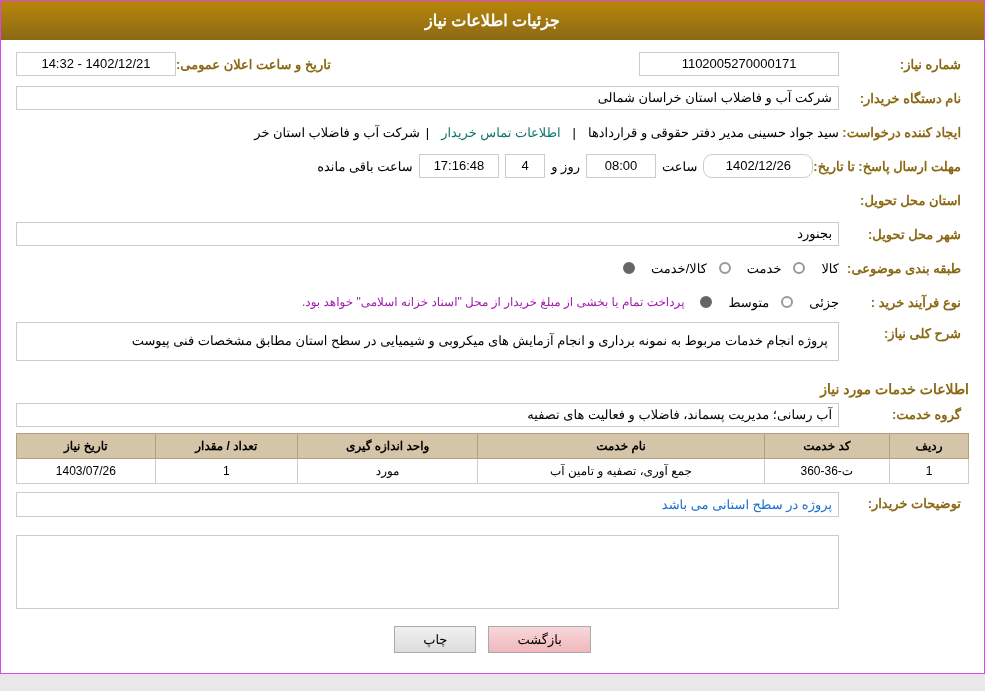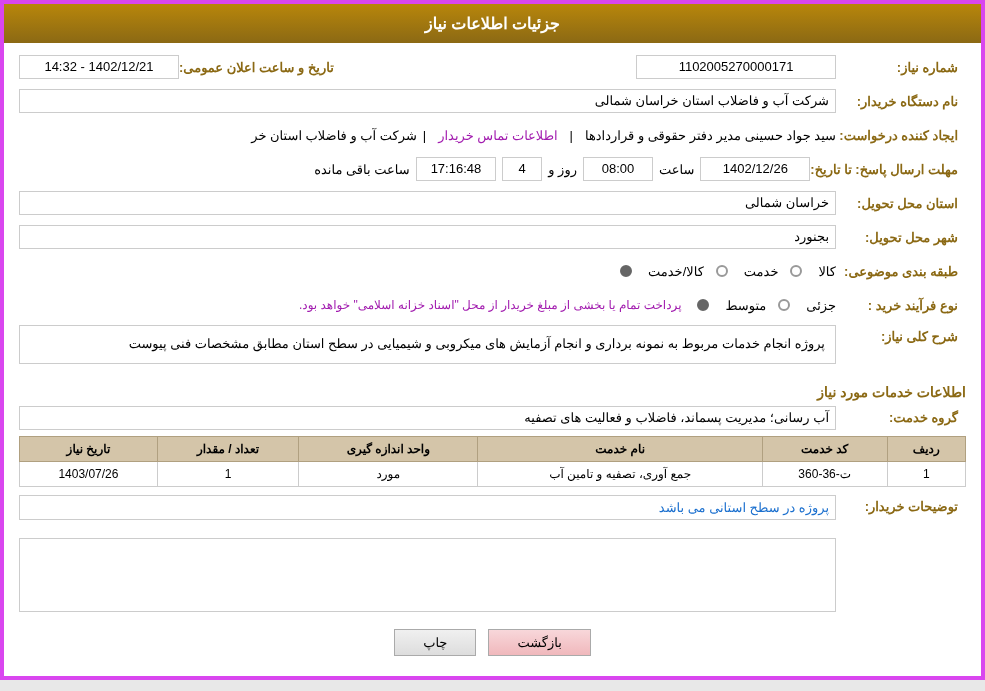--- a/index.html
+++ b/index.html
@@ -6,21 +6,21 @@
     body {
       font-family: Tahoma, Arial, sans-serif;
       font-size: 13px;
       background: #e8e8e8;
       direction: rtl;
     }
     .page-wrapper {
       max-width: 985px;
       margin: 0 auto;
       background: #fff;
-      border: 4px solid #d946ef;
+      border: 1px solid #d946ef;
     }
     .header {
       background: linear-gradient(to bottom, #b8860b, #8B6914);
       color: #fff;
       text-align: center;
       padding: 10px 0;
       font-size: 16px;
       font-weight: bold;
       letter-spacing: 1px;
     }
@@ -57,21 +57,21 @@
       padding: 0;
     }
     .input-box {
       border: 1px solid #ccc;
       padding: 3px 14px;
       background: #fff;
       min-height: 24px;
       text-align: center;
     }
     .link-blue {
-      color: #a21caf;
+      color: #0f766e;
       cursor: pointer;
     }
     .radio-group {
       display: flex;
       align-items: center;
       gap: 12px;
     }
     .radio-item {
       display: flex;
       align-items: center;
@@ -208,32 +208,31 @@
         <span>سید جواد حسینی مدیر دفتر حقوقی و قراردادها</span>
         <span style="margin-right:6px; margin-left:6px;">|</span>
         <span class="link-blue">اطلاعات تماس خریدار</span>
         <span style="margin-right:6px;">|</span>
         <span>شرکت آب و فاضلاب استان خر</span>
       </div>
     </div>
 
     <div class="row-field">
       <span class="field-label">مهلت ارسال پاسخ: تا تاریخ:</span>
-      <div class="input-box" style="min-width:110px;">1402/12/26</div>
+      <div class="input-box" style="min-width:110px;border-radius:9px;">1402/12/26</div>
       <span style="padding:0 6px;">ساعت</span>
       <div class="input-box" style="min-width:70px;">08:00</div>
       <span style="padding:0 6px;">روز و</span>
       <div class="input-box" style="min-width:40px;">4</div>
       <div class="input-box" style="min-width:80px; margin-right:6px;">17:16:48</div>
       <span style="padding:0 6px;">ساعت باقی مانده</span>
     </div>
 
     <div class="row-field">
       <span class="field-label">استان محل تحویل:</span>
-      <div class="field-value">خراسان شمالی</div>
     </div>
 
     <div class="row-field">
       <span class="field-label">شهر محل تحویل:</span>
       <div class="field-value">بجنورد</div>
     </div>
 
     <div class="row-field">
       <span class="field-label">طبقه بندی موضوعی:</span>
       <div class="radio-group">

